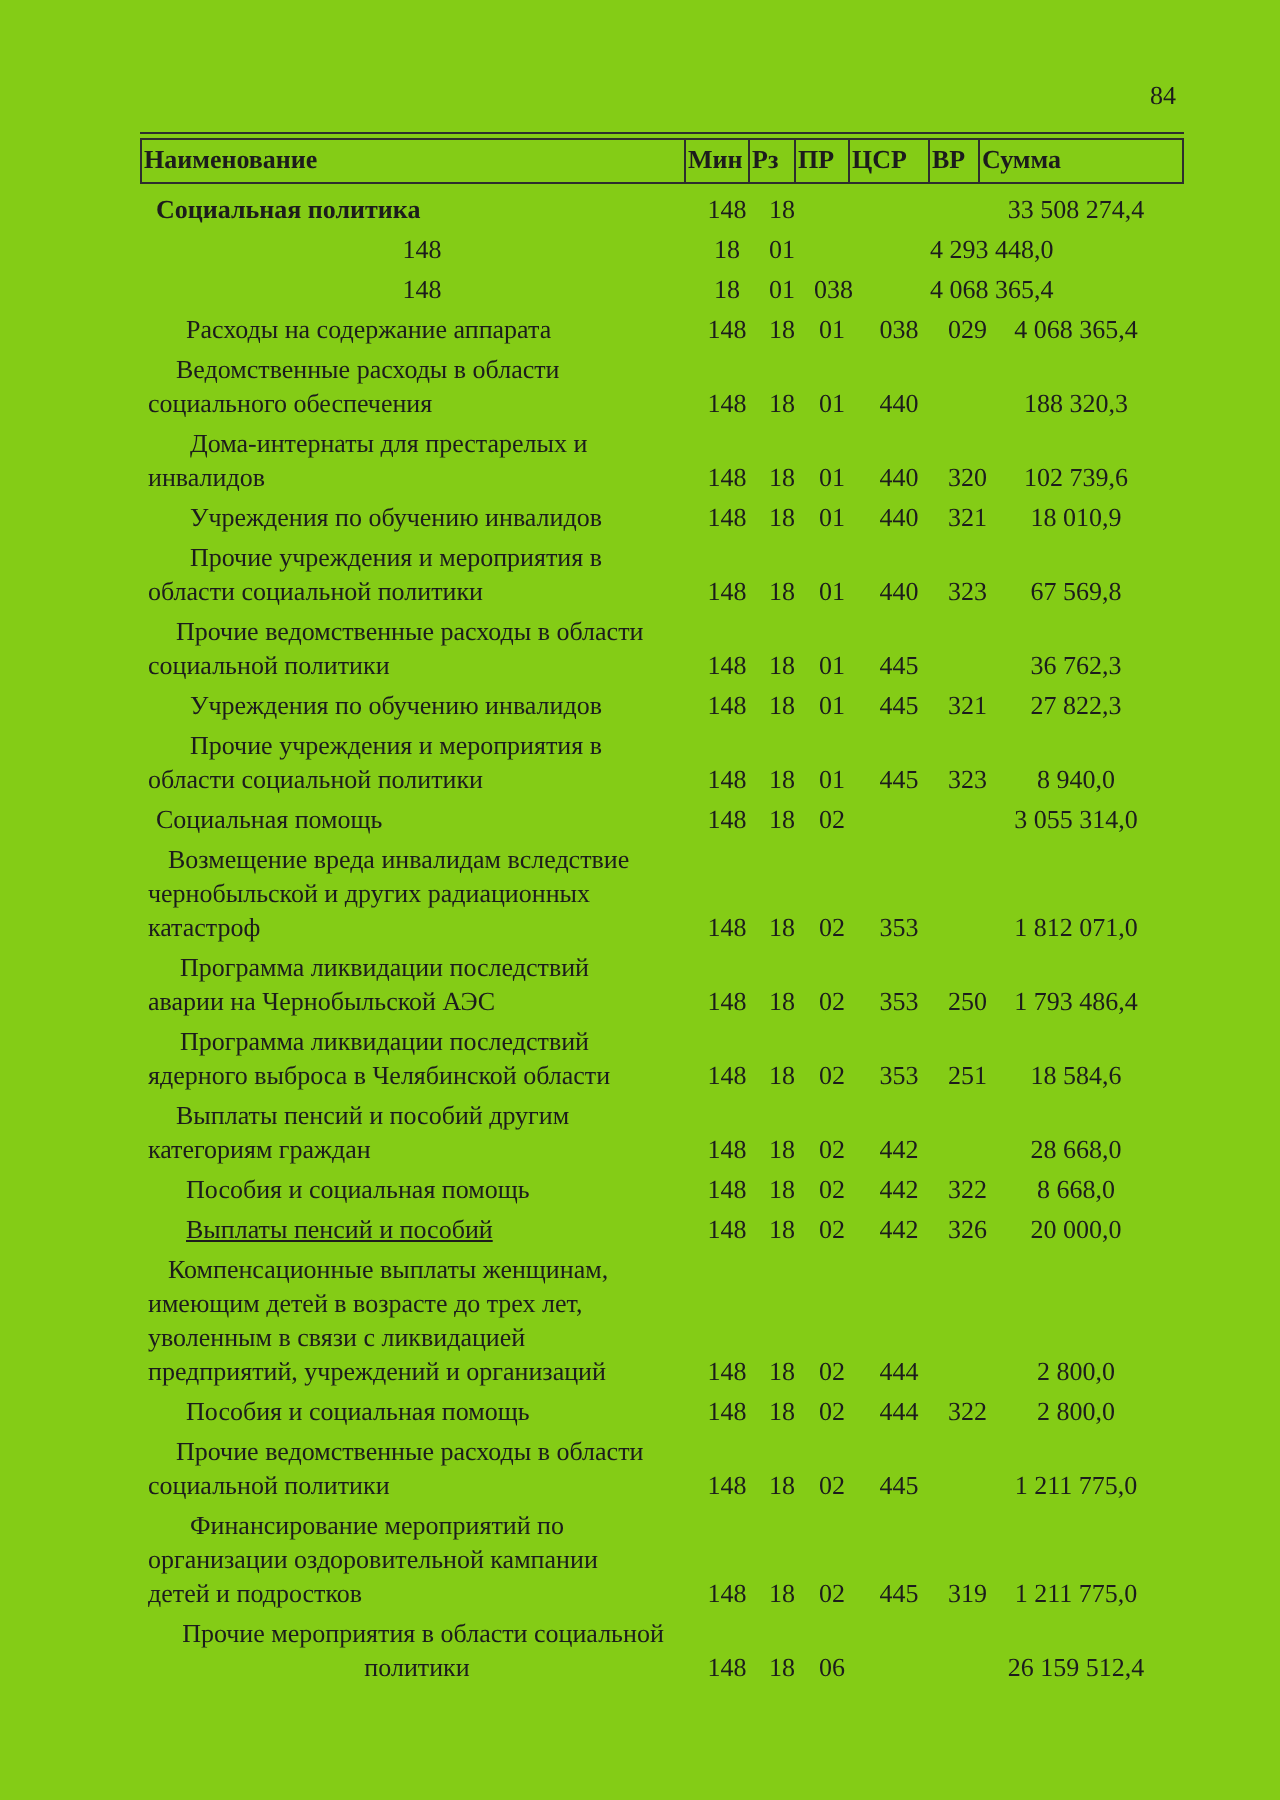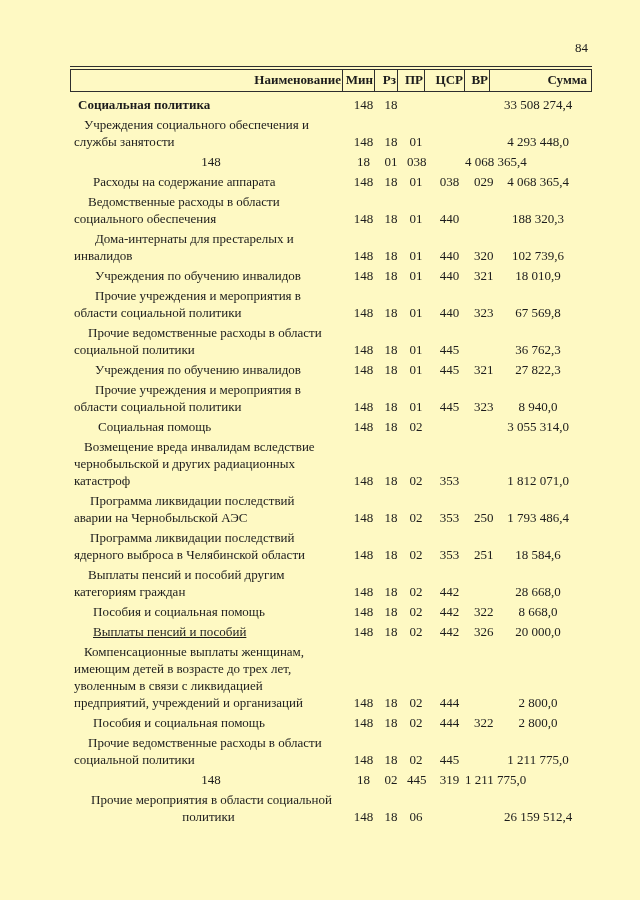--- a/index.html
+++ b/index.html
@@ -4,21 +4,21 @@
 <style>
   * { margin: 0; padding: 0; box-sizing: border-box; }
   html, body {
     width: 640px; height: 900px;
     background: #ffffff;
     font-family: "Liberation Serif", "DejaVu Serif", serif;
     color: #1c1c1c;
     overflow: hidden;
     position: relative;
   }
-  .page { position: absolute; inset: 0; background: #fef9c3; }
+  .page { position: absolute; inset: 0; background: #84cc16; }
   .page-number {
     position: absolute;
     top: 40px; right: 52px;
     font-size: 13px;
   }
   .budget-table {
     position: absolute;
     left: 70px; top: 66px;
     width: 522px;
   }
@@ -27,21 +27,21 @@
     margin-bottom: 2px;
   }
   .thead {
     display: grid;
     grid-template-columns: 271px 32px 23px 27px 40px 25px 99px;
     border: 1.5px solid #2e2e2e;
     font-weight: bold;
     font-size: 13px;
   }
   .hcell {
-    text-align: right;
+    text-align: left;
     padding: 2px 1px 3px 1px;
     border-left: 1.5px solid #2e2e2e;
     white-space: nowrap;
     overflow: hidden;
   }
   .hcell:first-child { border-left: none; }
   .tbody { padding-top: 4px; }
   .trow {
     display: grid;
     grid-template-columns: 273px 32px 23px 27px 40px 25px 100px;
@@ -89,22 +89,20 @@
         <div class="trow">
           <div class="cell-name" style="text-indent: 4px; font-weight: bold;">Социальная политика</div>
           <div class="cell-code">148</div>
           <div class="cell-code">18</div>
           <div class="cell-code"></div>
           <div class="cell-code"></div>
           <div class="cell-code"></div>
           <div class="cell-sum">33 508 274,4</div>
         </div>
         <div class="trow">
-          <div class="cell-name" style="text-indent: 10px;">Учреждения социального обеспечения и
-службы занятости</div>
           <div class="cell-code">148</div>
           <div class="cell-code">18</div>
           <div class="cell-code">01</div>
           <div class="cell-code"></div>
           <div class="cell-code"></div>
           <div class="cell-sum">4 293 448,0</div>
         </div>
         <div class="trow">
           <div class="cell-code">148</div>
           <div class="cell-code">18</div>
@@ -184,21 +182,21 @@
           <div class="cell-name" style="text-indent: 21px;">Прочие учреждения и мероприятия в
 области социальной политики</div>
           <div class="cell-code">148</div>
           <div class="cell-code">18</div>
           <div class="cell-code">01</div>
           <div class="cell-code">445</div>
           <div class="cell-code">323</div>
           <div class="cell-sum">8 940,0</div>
         </div>
         <div class="trow">
-          <div class="cell-name" style="text-indent: 4px; margin-left: 20px;">Социальная помощь</div>
+          <div class="cell-name" style="text-indent: 4px;">Социальная помощь</div>
           <div class="cell-code">148</div>
           <div class="cell-code">18</div>
           <div class="cell-code">02</div>
           <div class="cell-code"></div>
           <div class="cell-code"></div>
           <div class="cell-sum">3 055 314,0</div>
         </div>
         <div class="trow">
           <div class="cell-name" style="text-indent: 10px;">Возмещение вреда инвалидам вследствие
 чернобыльской и других радиационных
@@ -283,20 +281,23 @@
           <div class="cell-name" style="text-indent: 14px;">Прочие ведомственные расходы в области
 социальной политики</div>
           <div class="cell-code">148</div>
           <div class="cell-code">18</div>
           <div class="cell-code">02</div>
           <div class="cell-code">445</div>
           <div class="cell-code"></div>
           <div class="cell-sum">1 211 775,0</div>
         </div>
         <div class="trow">
+          <div class="cell-name" style="text-indent: 21px;">Финансирование мероприятий по
+организации оздоровительной кампании
+детей и подростков</div>
           <div class="cell-code">148</div>
           <div class="cell-code">18</div>
           <div class="cell-code">02</div>
           <div class="cell-code">445</div>
           <div class="cell-code">319</div>
           <div class="cell-sum">1 211 775,0</div>
         </div>
         <div class="trow">
           <div class="cell-name" style="text-indent: 6px; text-align: center;">Прочие мероприятия в области социальной
 политики</div>

